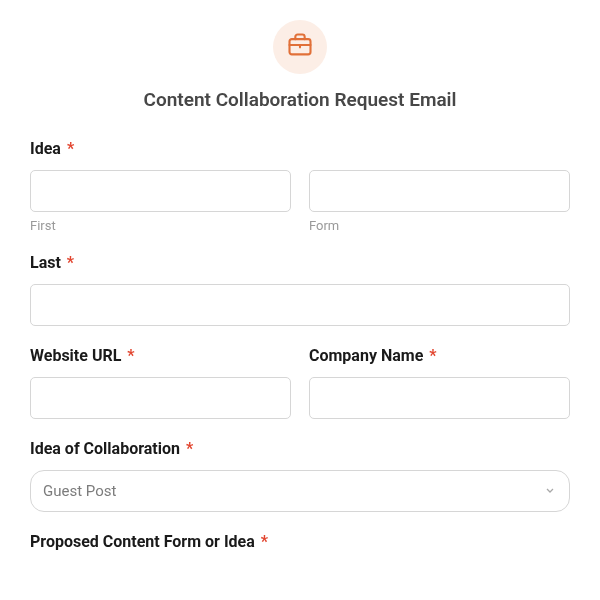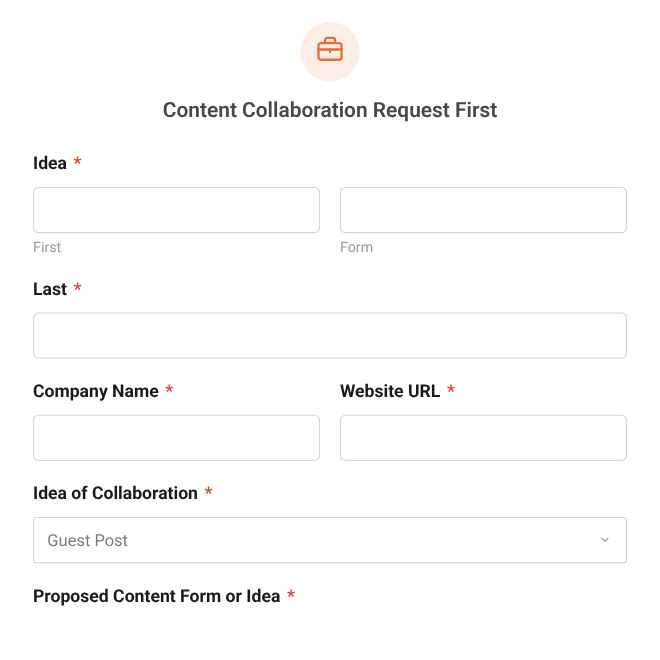--- a/index.html
+++ b/index.html
@@ -62,21 +62,21 @@
       margin-top: 6px;
       display: block;
     }
     .select-wrap {
       position: relative;
     }
     .select {
       width: 100%;
       height: 42px;
       border: 1px solid #d6d6d6;
-      border-radius: 3px;
+      border-radius: 14px;
       padding: 0 12px;
       font-size: 15px;
       color: #7c7c7c;
       background: #fff;
       display: flex;
       align-items: center;
       cursor: pointer;
     }
     .chevron {
       position: absolute;
@@ -94,21 +94,21 @@
   <div class="icon-circle">
     <span>
       <svg width="28" height="28" viewBox="0 0 24 24" fill="none" stroke="#e17038" stroke-width="1.8" stroke-linecap="round" stroke-linejoin="round">
         <rect x="3" y="7" width="18" height="13" rx="2"></rect>
         <path d="M8 7V5a2 2 0 0 1 2-2h4a2 2 0 0 1 2 2v2"></path>
         <path d="M3 12h18"></path>
         <path d="M12 12v2"></path>
       </svg>
     </span>
   </div>
-  <h1 class="form-title">Content Collaboration Request First</h1>
+  <h1 class="form-title">Content Collaboration Request Email</h1>
 </div>
 
 <div class="field-row">
   <label class="label">
     <span>Idea</span>
     <span class="req">*</span>
   </label>
   <div class="two-col">
     <div class="col">
       <input type="text" class="input" value="" style="">
@@ -126,28 +126,28 @@
     <span>Last</span>
     <span class="req">*</span>
   </label>
   <input type="text" class="input" value="" style="">
 </div>
 
 <div class="field-row">
   <div class="two-col">
     <div class="col">
       <label class="label">
-        <span>Company Name</span>
+        <span>Website URL</span>
         <span class="req">*</span>
       </label>
       <input type="text" class="input" value="" style="">
     </div>
     <div class="col">
       <label class="label">
-        <span>Website URL</span>
+        <span>Company Name</span>
         <span class="req">*</span>
       </label>
       <input type="text" class="input" value="" style="">
     </div>
   </div>
 </div>
 
 <div class="field-row">
   <label class="label">
     <span>Idea of Collaboration</span>

